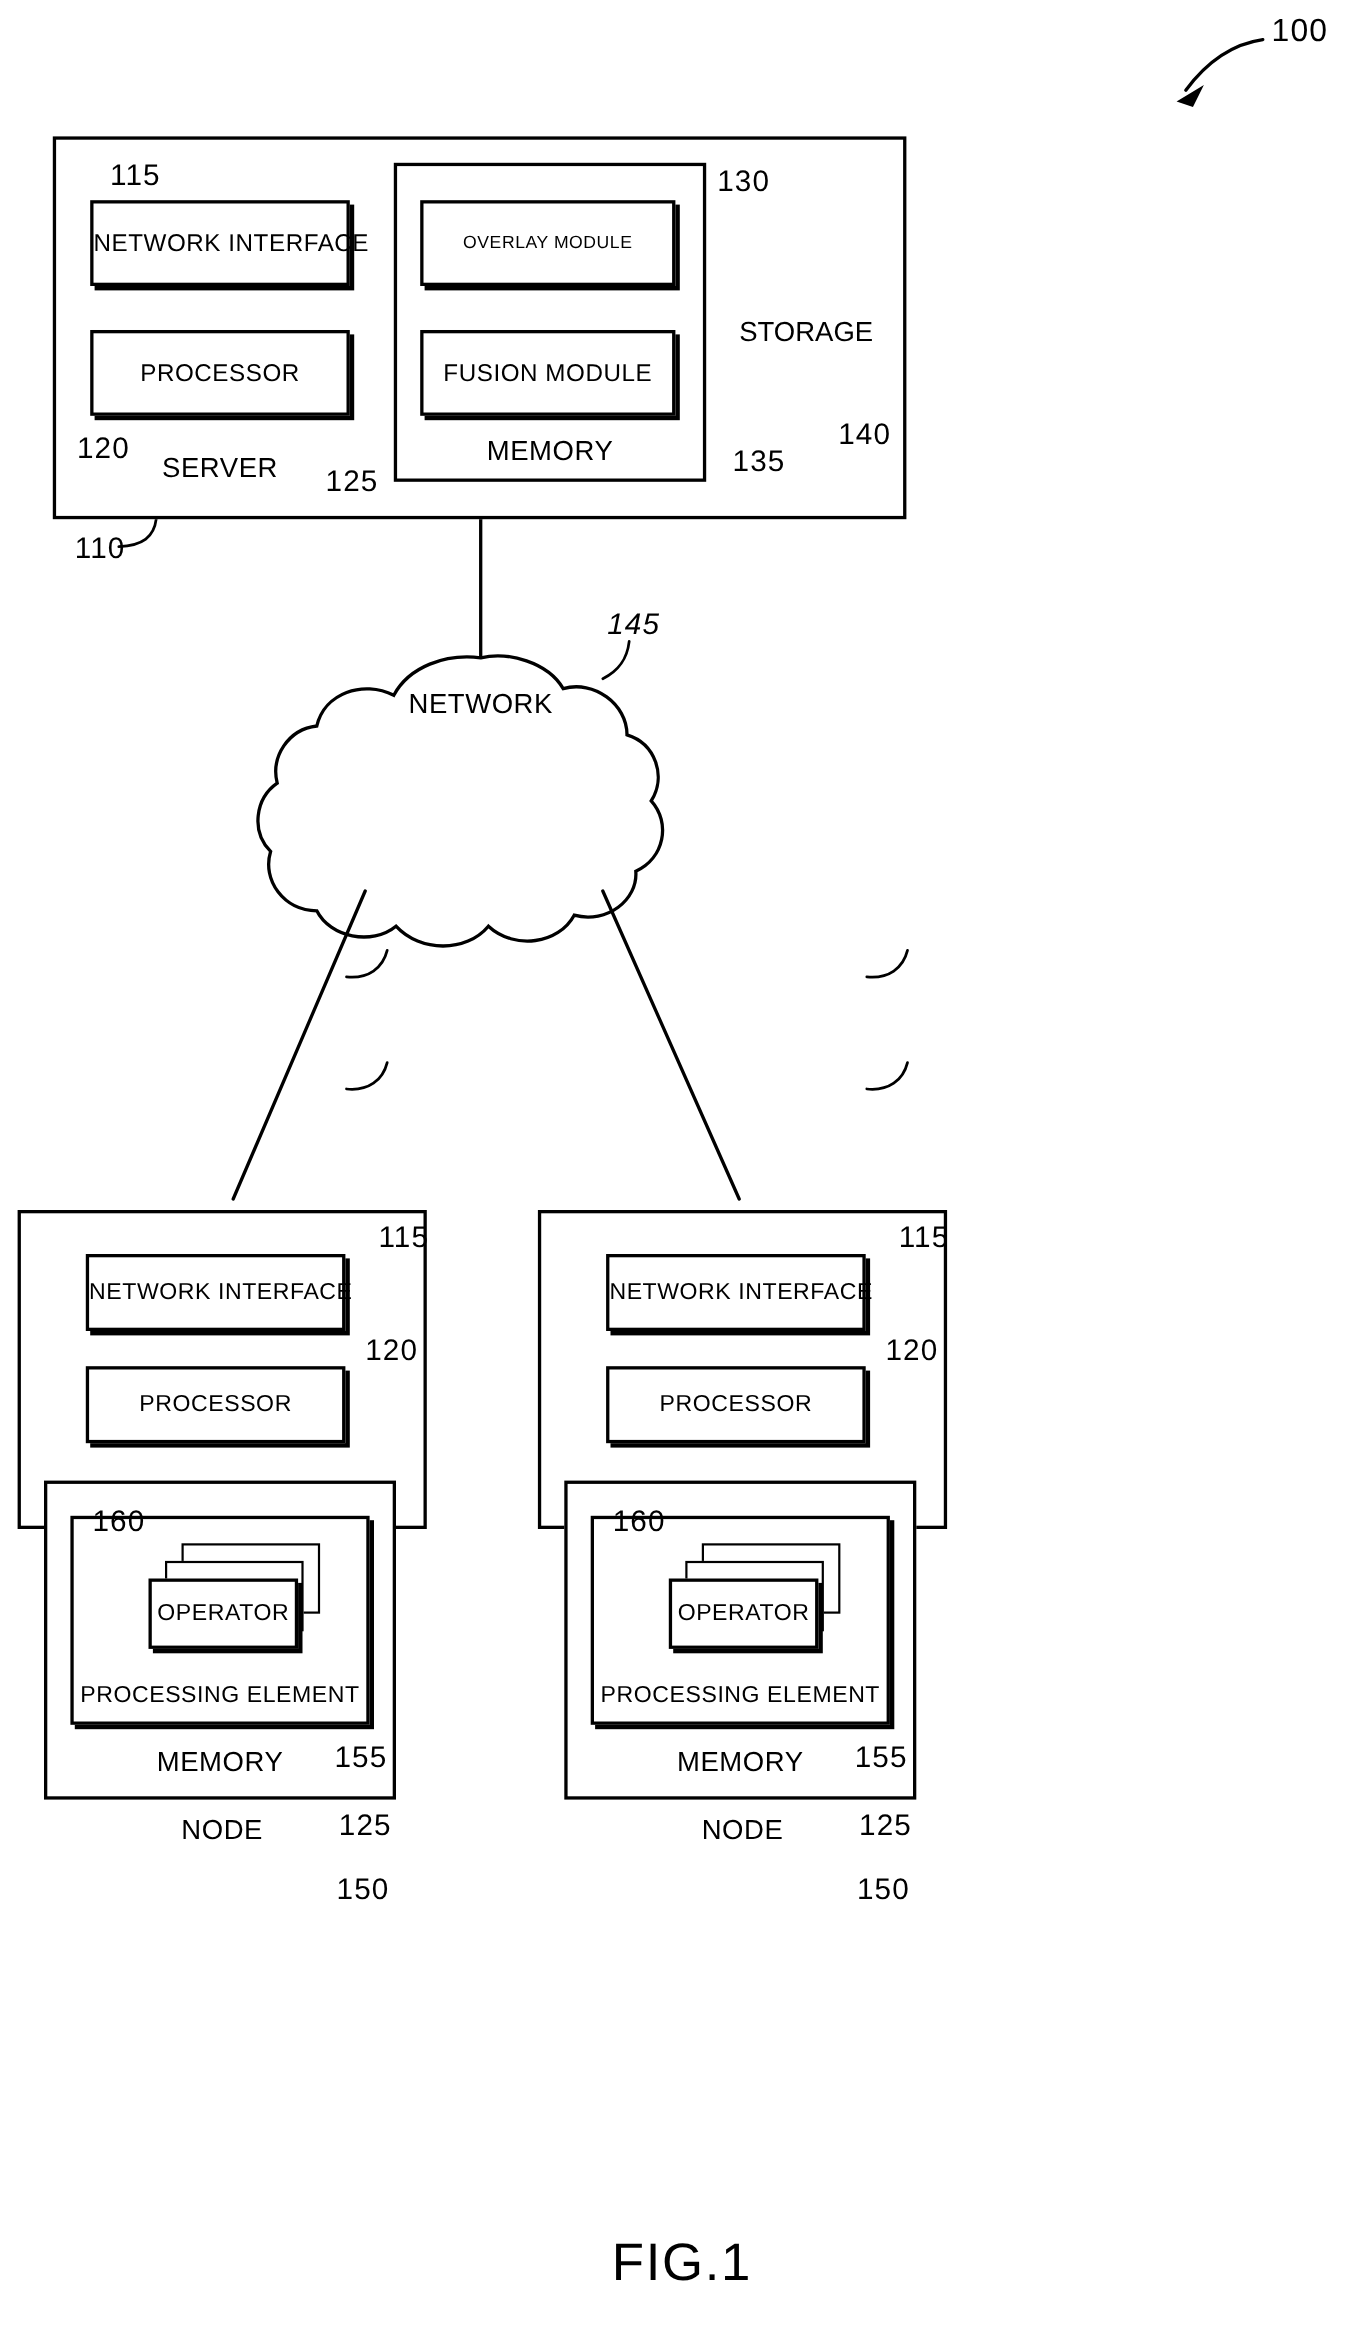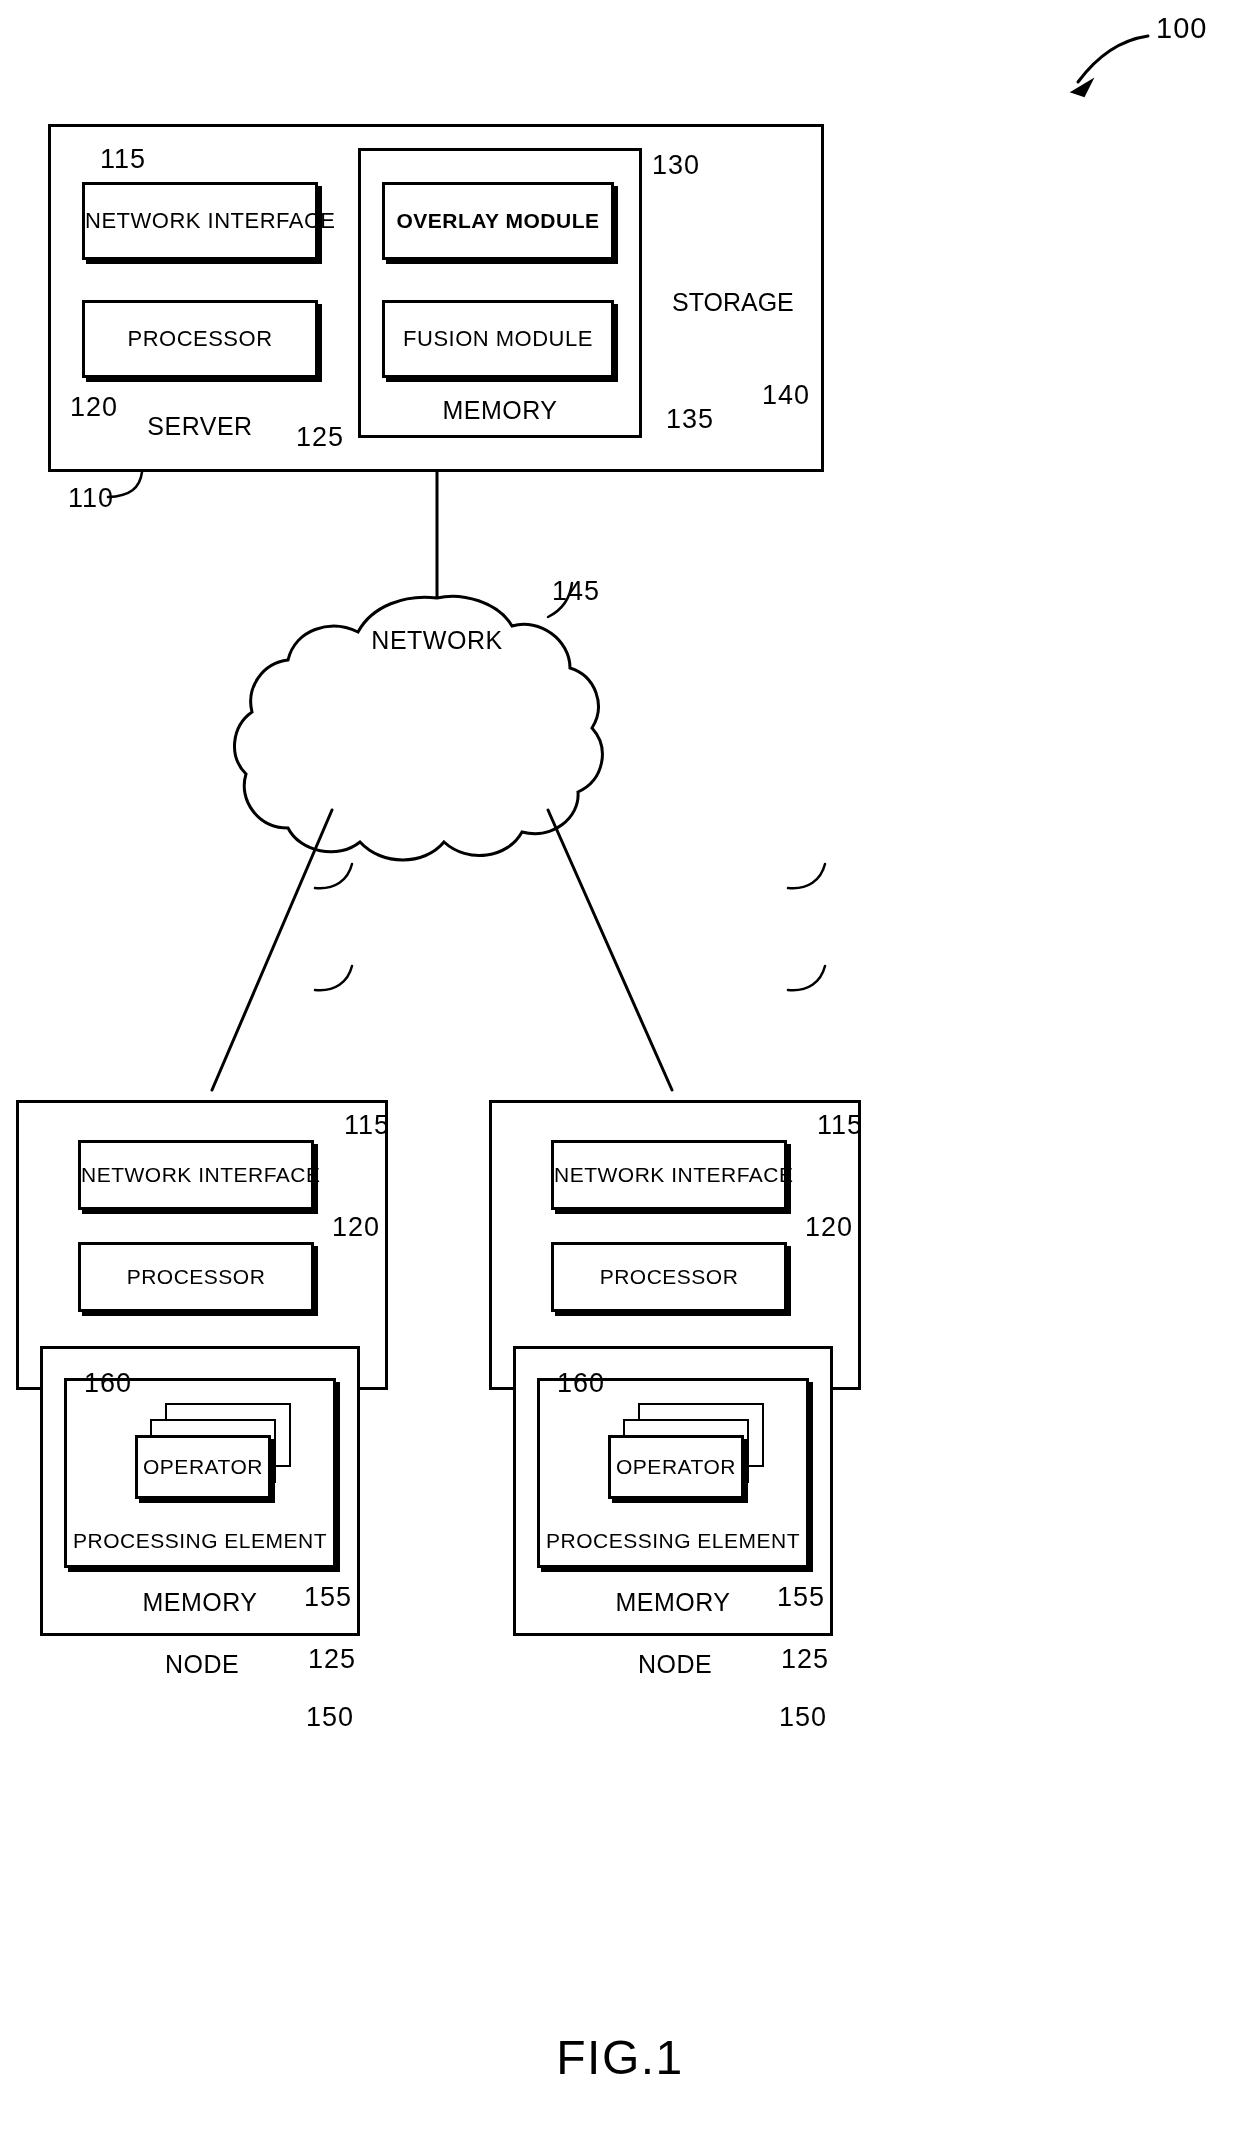--- a/index.html
+++ b/index.html
@@ -170,21 +170,21 @@
     <div class="boxlabel" style="font-size:22px;">NETWORK INTERFACE</div>
   </div>
 
   <div class="box" style="left:82px; top:300px; width:236px; height:78px;">
     <div class="boxlabel" style="font-size:22px;">PROCESSOR</div>
   </div>
 
   <div class="outer" style="left:358px; top:148px; width:284px; height:290px;"></div>
 
   <div class="box" style="left:382px; top:182px; width:232px; height:78px;">
-    <div class="boxlabel" style="font-size:21px;font-weight:bold;">OVERLAY MODULE</div>
+    <div class="boxlabel" style="font-size:16px;">OVERLAY MODULE</div>
   </div>
 
   <div class="box" style="left:382px; top:300px; width:232px; height:78px;">
     <div class="boxlabel" style="font-size:22px;">FUSION MODULE</div>
   </div>
 
   <div class="captionlabel" style="left:358px; top:396px; width:284px;">MEMORY</div>
 
   <div class="cyl-label" style="left:672px; top:288px; width:112px;">STORAGE</div>
 
@@ -194,21 +194,21 @@
   <div class="refnum" style="left:70px; top:392px;">120</div>
   <div class="refnum" style="left:296px; top:422px;">125</div>
   <div class="refnum" style="left:652px; top:150px;">130</div>
   <div class="refnum" style="left:666px; top:404px;">135</div>
   <div class="refnum" style="left:762px; top:380px;">140</div>
   <div class="refnum" style="left:68px; top:483px;">110</div>
 
   <div class="refnum" style="left:1156px; top:12px; font-size:29px;">100</div>
 
   <div class="captionlabel" style="left:337px; top:626px; width:200px;">NETWORK</div>
-  <div class="refnum" style="left:552px; top:576px;">145</div>
+  <div class="refnum" style="left:552px; top:552px;font-style:italic;">145</div>
 
   <div class="outer" style="left:16px; top:1100px; width:372px; height:290px;"></div>
 
   <div class="box" style="left:78px; top:1140px; width:236px; height:70px;">
     <div class="boxlabel" style="font-size:21px;">NETWORK INTERFACE</div>
   </div>
 
   <div class="box" style="left:78px; top:1242px; width:236px; height:70px;">
     <div class="boxlabel" style="font-size:21px;">PROCESSOR</div>
   </div>

